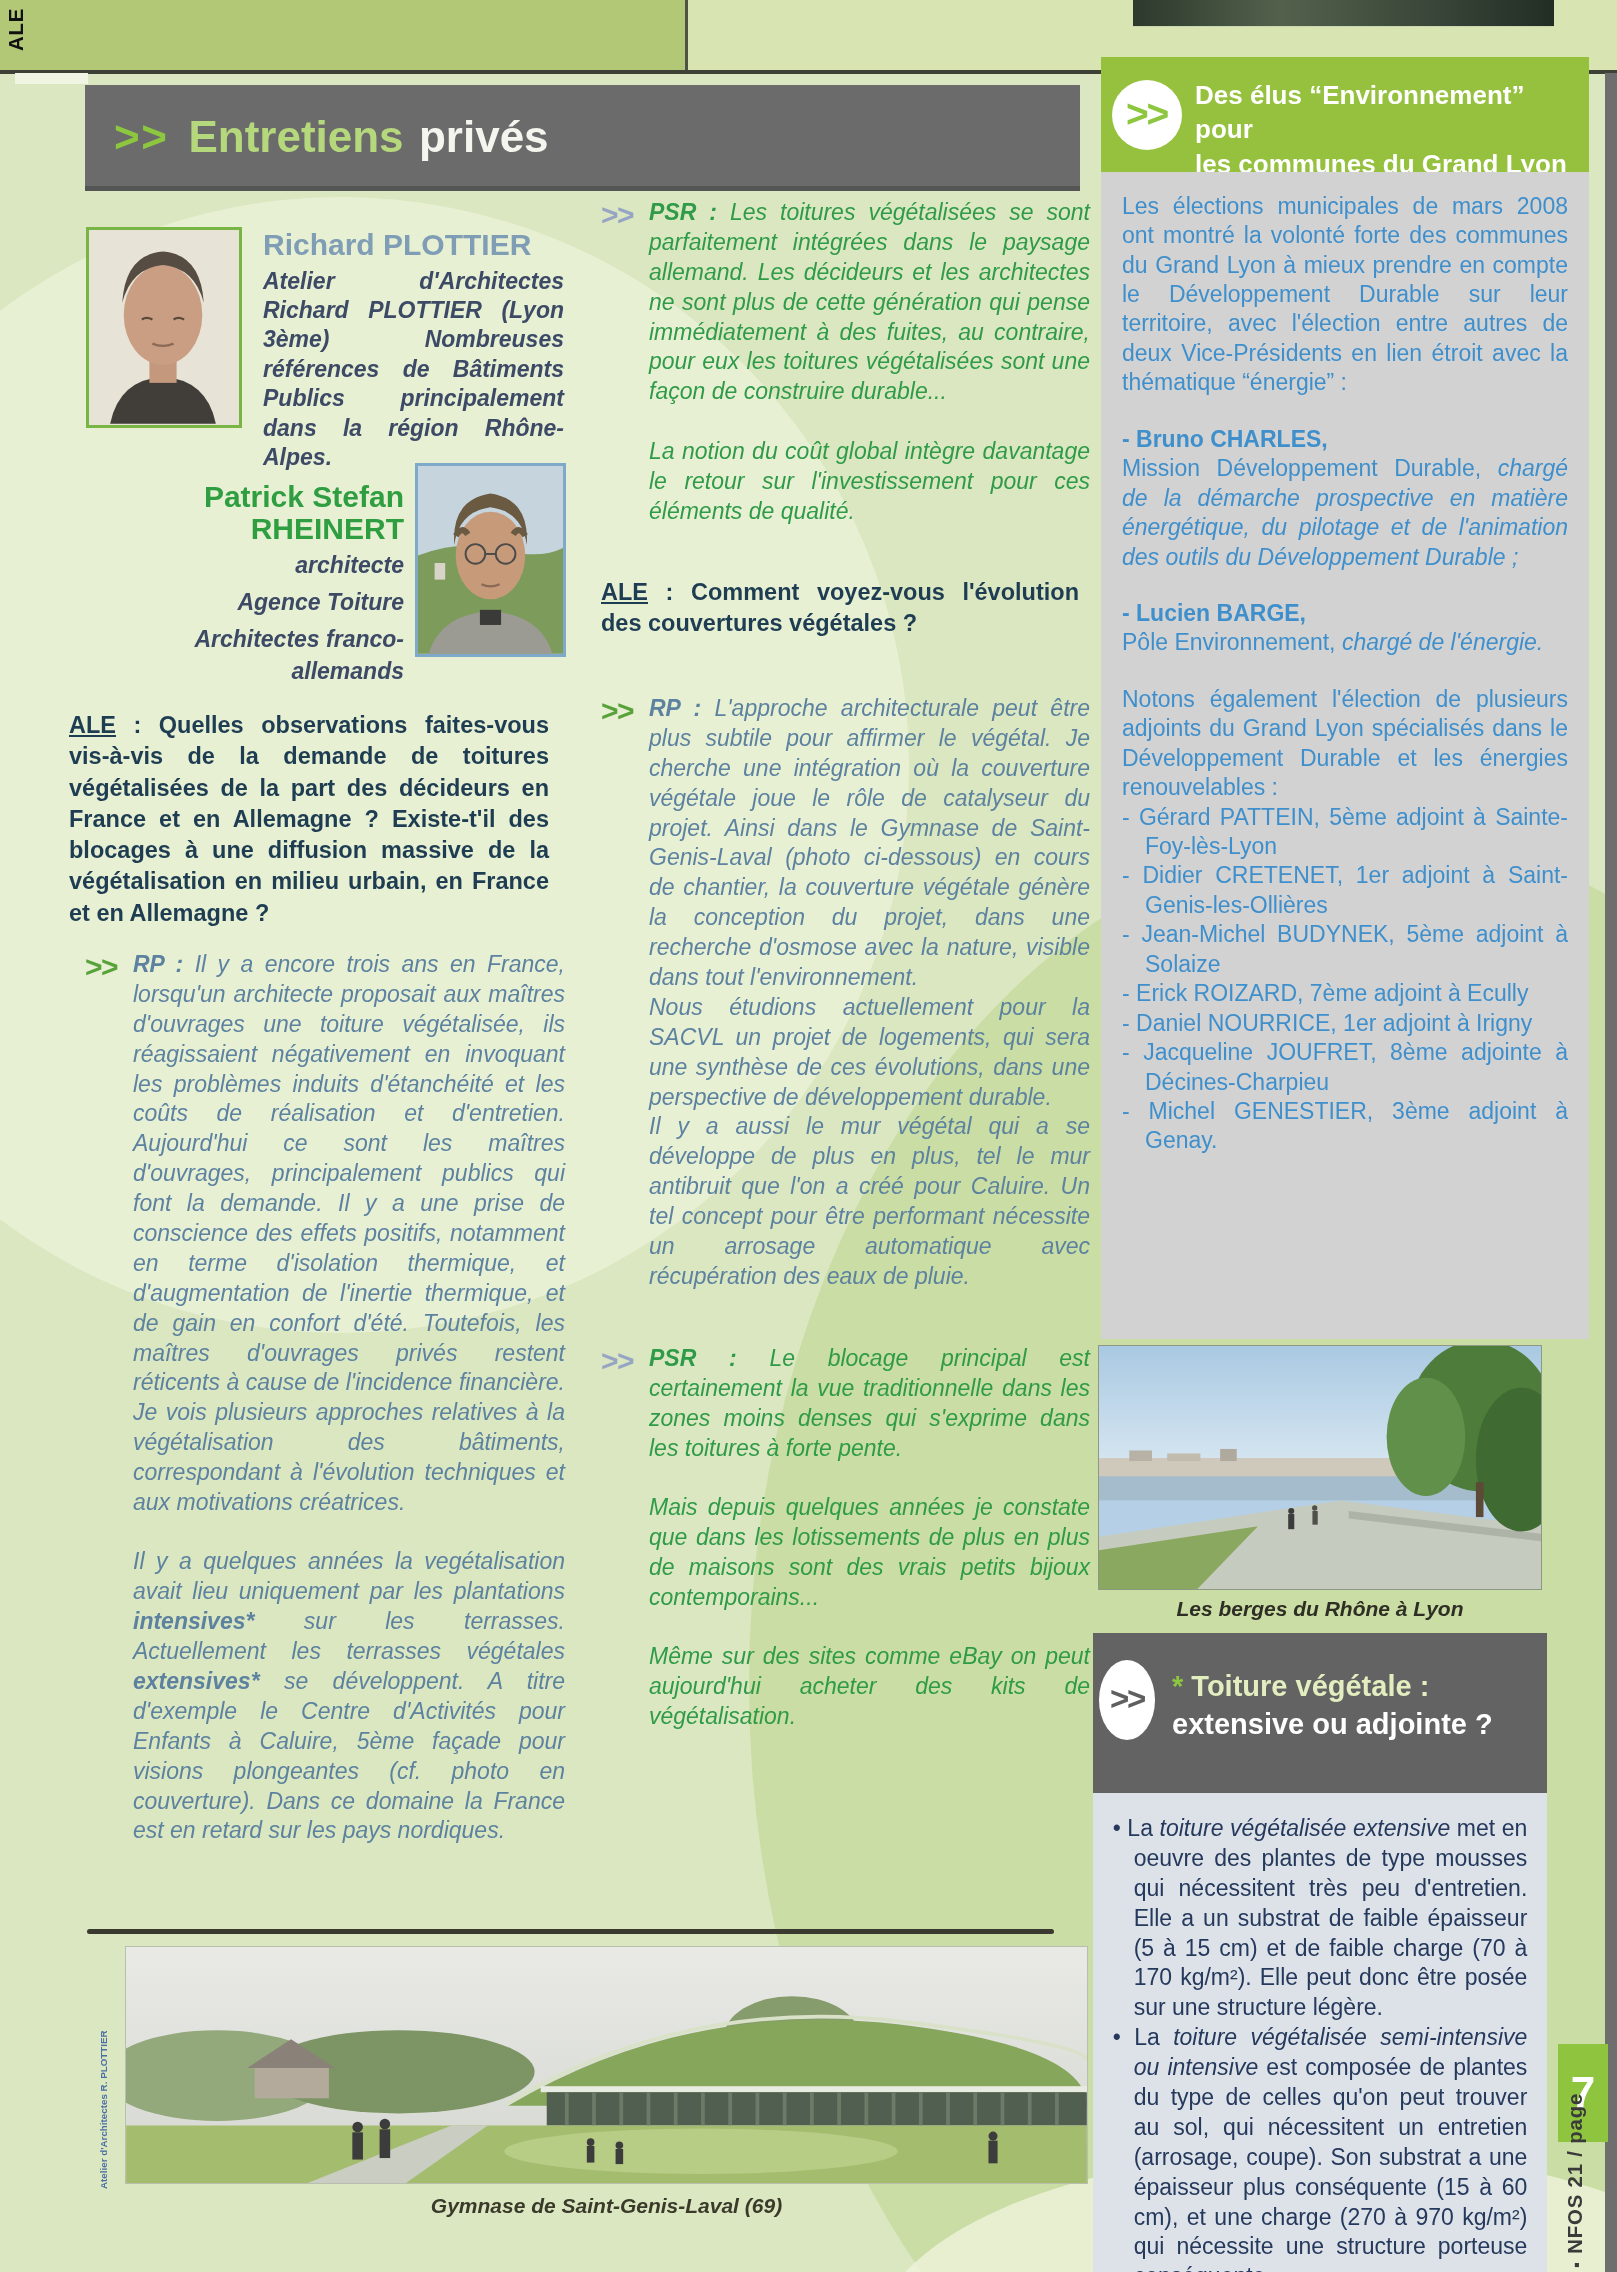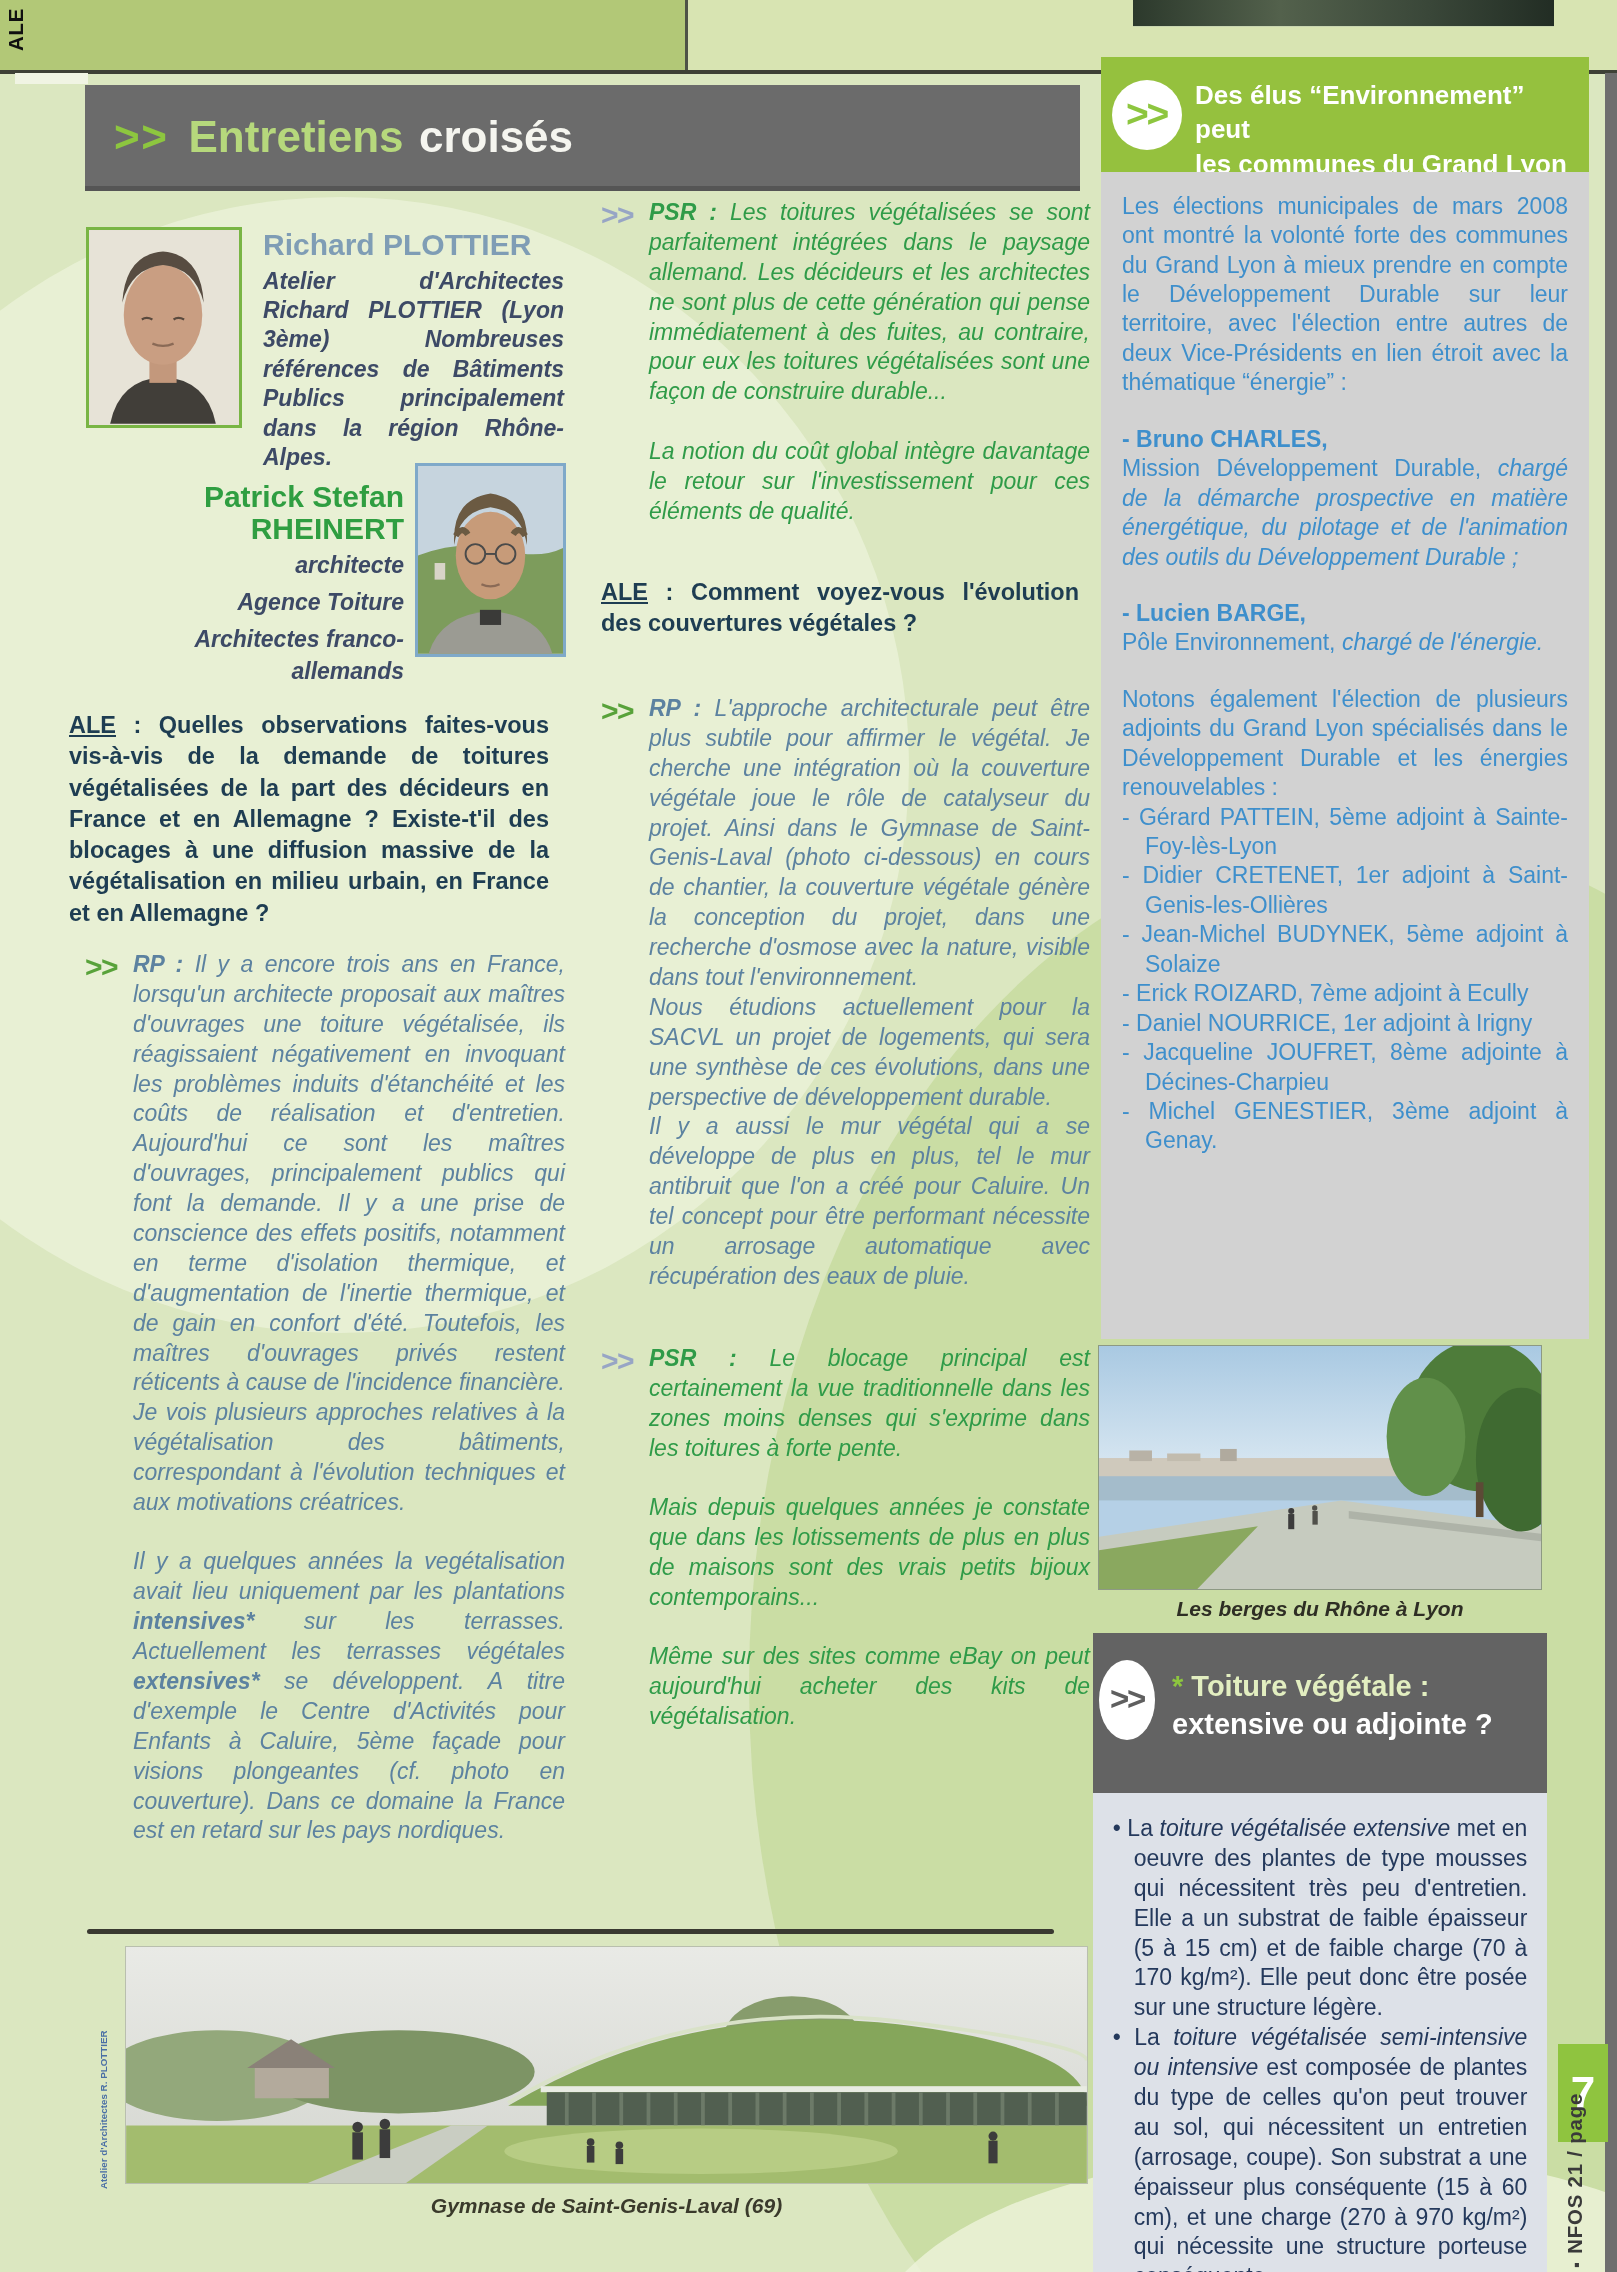--- a/index.html
+++ b/index.html
@@ -113,21 +113,21 @@
   <div class="abs topbar-right"></div>
   <div class="abs topbar-divider"></div>
   <div class="abs topbar-rule"></div>
   <div class="abs ale-vertical">ALE</div>
   <div class="abs cover-strip"></div>
   <div class="abs margin-tab"></div>
 
   <div class="abs title-bar">
     <span class="arr">&gt;&gt;</span>
     <span class="main">Entretiens</span>
-    <span class="accent">croisés</span>
+    <span class="accent">privés</span>
   </div>
 
   <div class="abs photo-frame plottier-photo">
     <svg width="148" height="194" viewBox="0 0 196 256">
       <rect width="196" height="256" fill="#e7e3d7"></rect>
       <path d="M28 256 Q40 198 98 194 Q156 198 168 256 Z" fill="#413e39"></path>
       <rect x="80" y="168" width="36" height="34" fill="#c3987c"></rect>
       <ellipse cx="98" cy="112" rx="52" ry="66" fill="#c99e82"></ellipse>
       <path d="M44 96 Q48 32 98 28 Q148 32 152 96 Q140 50 98 46 Q56 50 44 96 Z" fill="#574c41"></path>
       <path d="M70 118 Q76 114 84 118 M112 118 Q118 114 126 118" stroke="#5a4a3e" stroke-width="3" fill="none"></path>
@@ -200,21 +200,21 @@
       <div class="gap"></div>
       <p>Mais depuis quelques années je constate que dans les lotissements de plus en plus de maisons sont des vrais petits bijoux contemporains...</p>
       <div class="gap"></div>
       <p>Même sur des sites comme eBay on peut aujourd'hui acheter des kits de végétalisation.</p>
     </div>
   </div>
 
   <div class="abs sb1-header">
     <div class="sb-circle sb1-circle">&gt;&gt;</div>
     <div class="sb1-title">
-      <div>Des élus “Environnement” peut</div>
+      <div>Des élus “Environnement” pour</div>
       <div>les communes du Grand Lyon</div>
     </div>
   </div>
   <div class="abs sb1-panel">
     <p>Les élections municipales de mars 2008 ont montré la volonté forte des communes du Grand Lyon à mieux prendre en compte le Développement Durable sur leur territoire, avec l'élection entre autres de deux Vice-Présidents en lien étroit avec la thématique “énergie” :</p>
     <div class="vgap"></div>
     <p class="vp-name">- Bruno CHARLES,</p>
     <p class="vp-role"><span>Mission Développement Durable, </span><span class="it">chargé de la démarche prospective en matière énergétique, du pilotage et de l'animation des outils du Développement Durable ;</span></p>
     <div class="vgap"></div>
     <p class="vp-name">- Lucien BARGE,</p>

